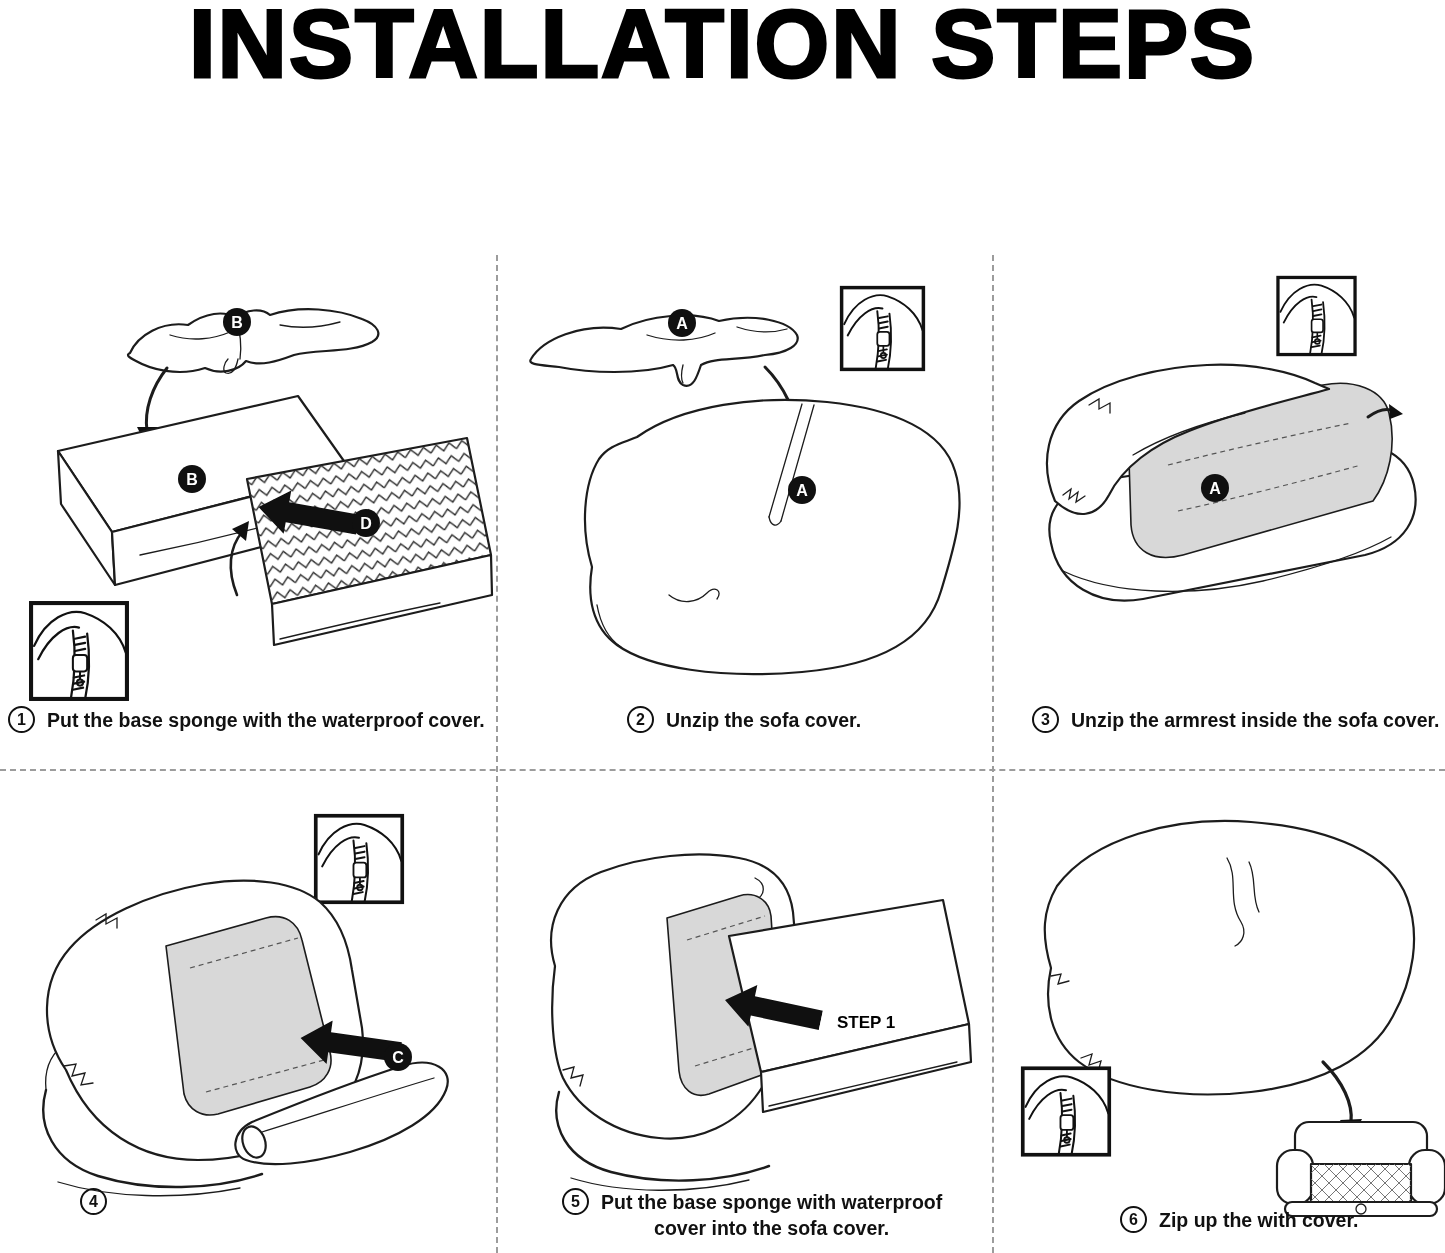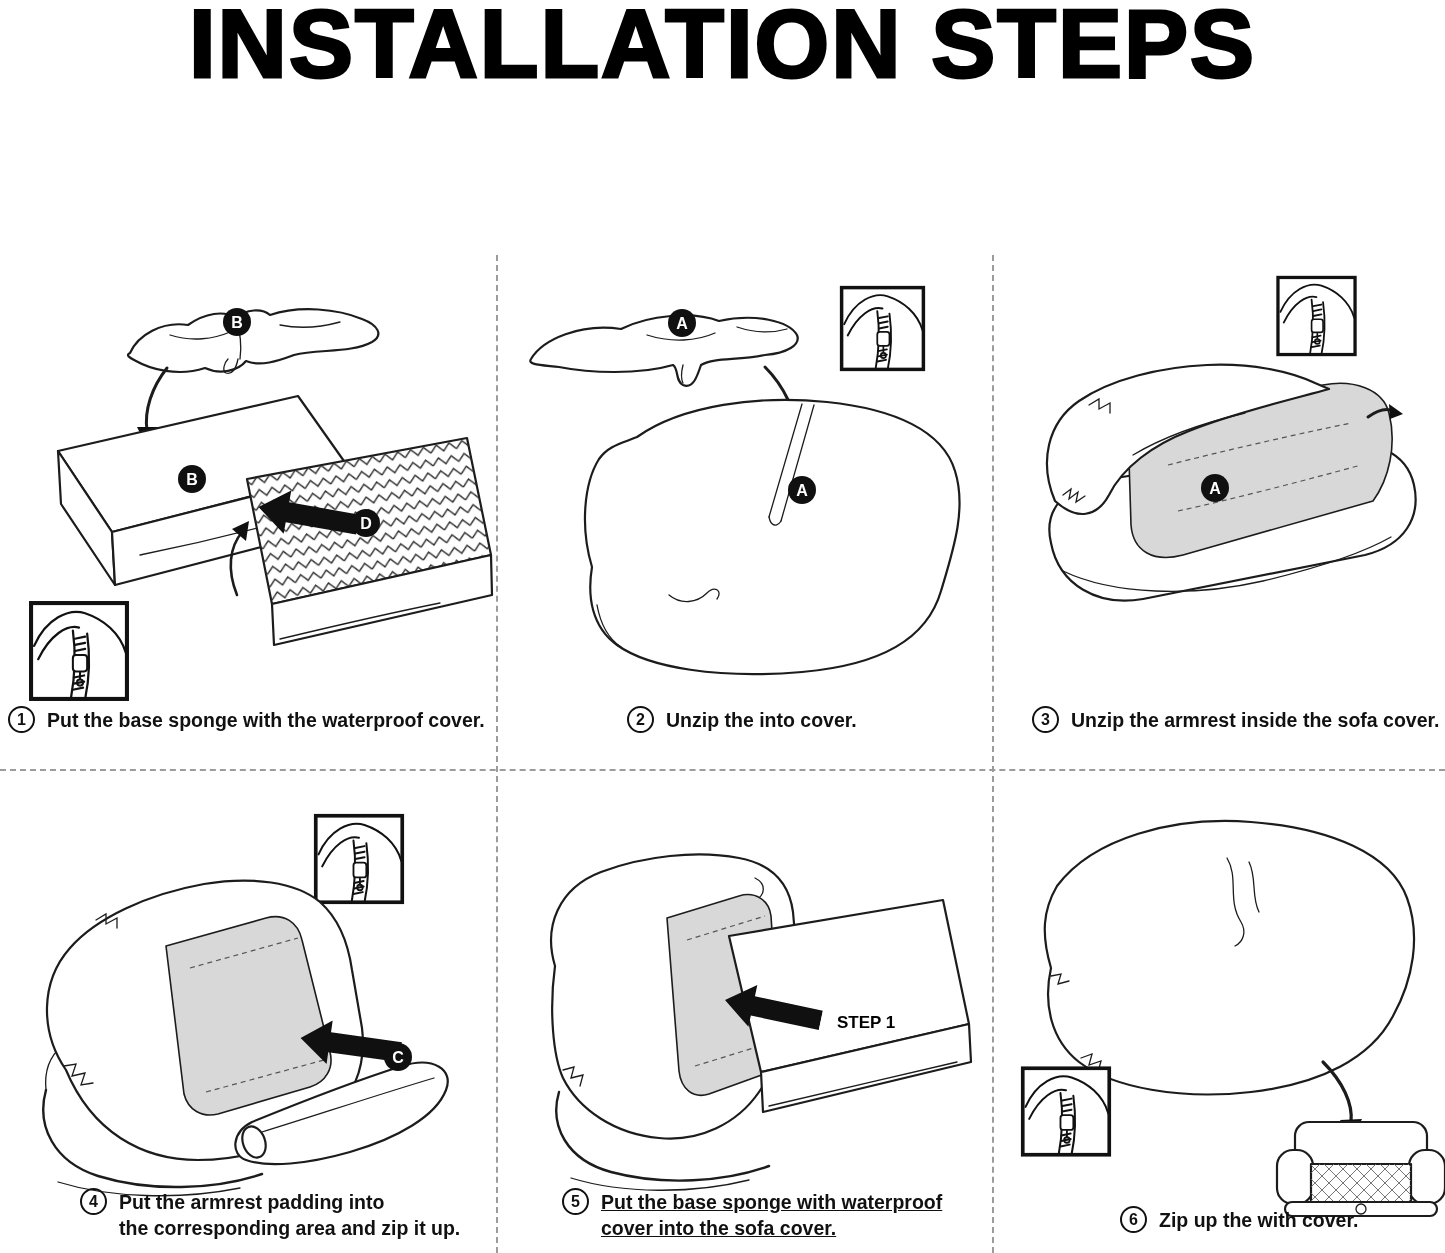--- a/index.html
+++ b/index.html
@@ -16,21 +16,21 @@
   .divider.v { border-left:2px dashed #9c9c9c; width:0; }
   .divider.h { border-top:2px dashed #9c9c9c; height:0; }
 
   .panel-svg { position:absolute; overflow:visible; }
 
   .caption { position:absolute; display:flex; gap:12px; align-items:flex-start;
              font-size:19.5px; font-weight:bold; line-height:1.35; color:#111; }
   .numc { flex:0 0 27px; width:27px; height:27px; border:2px solid #111; border-radius:50%;
           display:flex; align-items:center; justify-content:center; font-size:16px; font-weight:bold; }
   .cap-text { white-space:pre-line; padding-top:1px; }
-  .cap-text.center { text-align:left;text-decoration:underline; }
+  .cap-text.center { text-align:center; }
 
   
   .ln     { fill:#fff; stroke:#1c1c1c; stroke-width:2.2; stroke-linejoin:round; stroke-linecap:round; }
   .nofill { fill:none; stroke:#1c1c1c; stroke-width:2.4; stroke-linejoin:round; stroke-linecap:round; }
   .thin   { fill:none; stroke:#1c1c1c; stroke-width:1.3; stroke-linecap:round; }
   .gray   { fill:#d8d8d8; stroke:#1c1c1c; stroke-width:1.6; stroke-linejoin:round; }
   .dash   { fill:none; stroke:#555; stroke-width:1.2; stroke-dasharray:5 4; }
   .solid  { fill:#101010; stroke:none; }
   .badge-c { fill:#101010; }
   .badge-t { fill:#fff; font-size:16px; font-weight:bold; text-anchor:middle; }
@@ -261,30 +261,28 @@
     <circle class="thin" cx="368" cy="439" r="5"></circle>
   </g>
 </svg>
 
 <div class="caption" style="left:8px; top:706px;">
   <span class="numc">1</span>
   <span class="cap-text">Put the base sponge with the waterproof cover.</span>
 </div>
 <div class="caption" style="left:627px; top:706px;">
   <span class="numc">2</span>
-  <span class="cap-text">Unzip the into cover.</span>
+  <span class="cap-text">Unzip the sofa cover.</span>
 </div>
 <div class="caption" style="left:1032px; top:706px;">
   <span class="numc">3</span>
   <span class="cap-text">Unzip the armrest inside the sofa cover.</span>
 </div>
 <div class="caption" style="left:80px; top:1188px;">
   <span class="numc">4</span>
-  <span class="cap-text">Put the armrest padding into
-the corresponding area and zip it up.</span>
 </div>
 <div class="caption" style="left:562px; top:1188px;">
   <span class="numc">5</span>
   <span class="cap-text center">Put the base sponge with waterproof
 cover into the sofa cover.</span>
 </div>
 <div class="caption" style="left:1120px; top:1206px;">
   <span class="numc">6</span>
   <span class="cap-text">Zip up the with cover.</span>
 </div>

